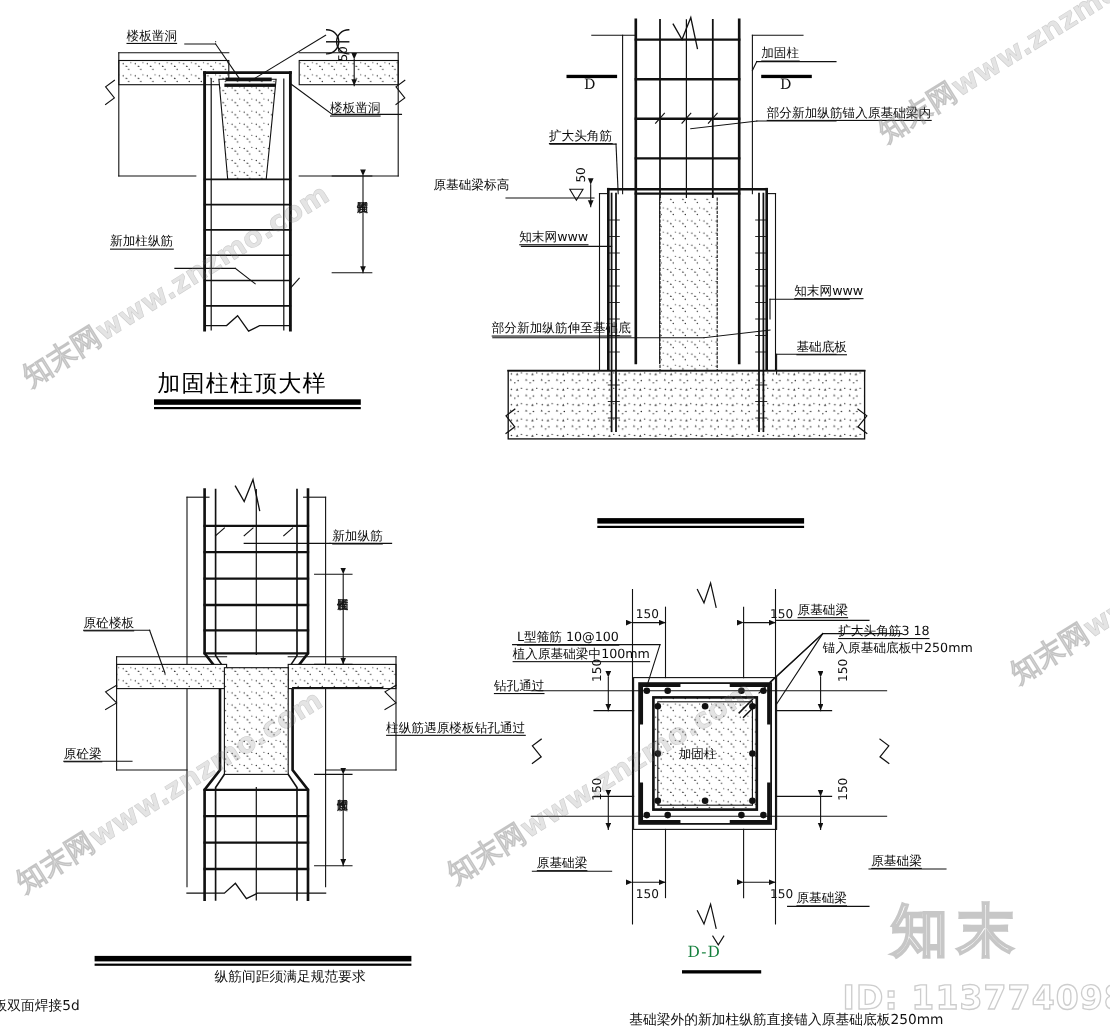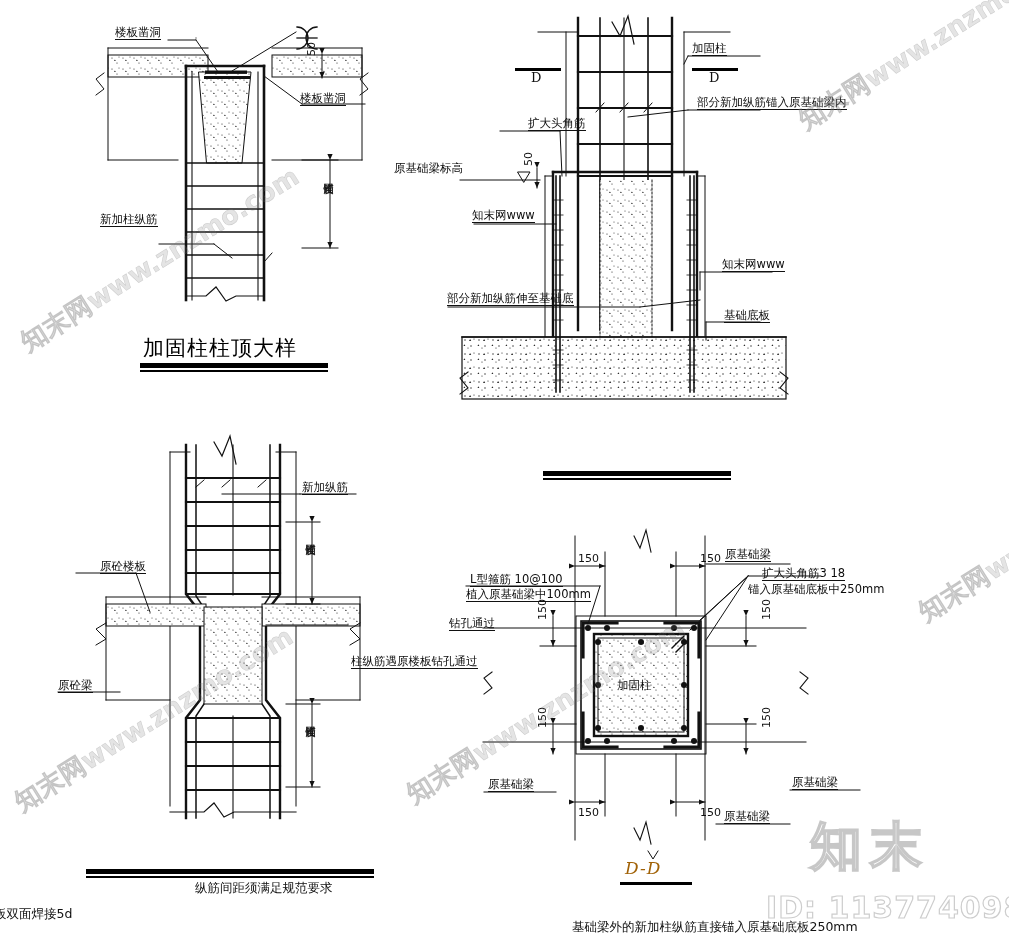--- a/index.html
+++ b/index.html
@@ -17,22 +17,22 @@
   .vtxt{position:absolute;white-space:nowrap;font-size:10.5px;color:#111;
         writing-mode:vertical-rl;letter-spacing:0px;}
   .title{position:absolute;white-space:nowrap;font-size:21px;letter-spacing:1px;
          color:#000;font-family:"DejaVu Sans","Liberation Sans",sans-serif;}
   .title-rule{position:absolute;height:5px;background:#000;}
   .title-rule2{position:absolute;height:2px;background:#000;}
   .subnote{position:absolute;white-space:nowrap;font-size:12.5px;color:#111;}
   .secmark{position:absolute;white-space:nowrap;font-size:13px;
            font-family:"DejaVu Serif","Liberation Serif",serif;color:#111;}
   .secbar{position:absolute;height:3px;background:#000;}
-  .dd{position:absolute;white-space:nowrap;font-size:17px;letter-spacing:1px;
-      font-family:"DejaVu Serif","Liberation Serif",serif;color:#a16207;font-style:italic;}
+  .dd{position:absolute;white-space:nowrap;font-size:14px;letter-spacing:1px;
+      font-family:"DejaVu Serif","Liberation Serif",serif;color:#15803d;}
 
   
   .wm-diag{position:absolute;white-space:nowrap;font-size:26px;font-weight:bold;
            color:rgba(120,120,120,0.20);transform:rotate(-32deg);
            transform-origin:left top;pointer-events:none;
            -webkit-text-stroke:0.5px rgba(120,120,120,0.30);}
   .wm-logo{position:absolute;white-space:nowrap;font-size:52px;font-weight:bold;
            color:transparent;-webkit-text-stroke:1.6px rgba(130,130,130,0.45);
            letter-spacing:8px;pointer-events:none;}
   .wm-id{position:absolute;white-space:nowrap;font-size:30px;font-weight:bold;
@@ -384,33 +384,33 @@
   <div class="lbl u" style="left:100px;top:213px;">新加柱纵筋</div>
   <div class="num" style="left:305px;top:56px;transform:rotate(-90deg);transform-origin:left top;">50</div>
   <div class="vtxt" style="left:322px;top:175px;">锚固长度</div>
 
   <div class="title" style="left:143px;top:334px;">加固柱柱顶大样</div>
   <div class="title-rule" style="left:140px;top:363px;width:188px;"></div>
   <div class="title-rule2" style="left:140px;top:370px;width:188px;"></div>
 
   <div class="lbl u" style="left:692px;top:42px;">加固柱</div>
   <div class="lbl u" style="left:697px;top:96px;">部分新加纵筋锚入原基础梁内</div>
-  <div class="lbl u" style="left:528px;top:117px;">扩大头角筋</div>
+  <div class="lbl u" style="left:499px;top:117px;">扩大头角筋</div>
   <div class="lbl" style="left:394px;top:162px;">原基础梁标高</div>
   <div class="lbl u" style="left:472px;top:209px;">知末网www</div>
   <div class="lbl u" style="left:447px;top:292px;">部分新加纵筋伸至基础底</div>
   <div class="lbl u" style="left:722px;top:258px;">知末网www</div>
   <div class="lbl u" style="left:724px;top:309px;">基础底板</div>
   <div class="num" style="left:522px;top:166px;transform:rotate(-90deg);transform-origin:left top;">50</div>
 
   <div class="title-rule" style="left:543px;top:471px;width:188px;"></div>
   <div class="title-rule2" style="left:543px;top:478px;width:188px;"></div>
 
   <div class="lbl u" style="left:302px;top:481px;">新加纵筋</div>
-  <div class="lbl u" style="left:76px;top:560px;margin-left:24px;">原砼楼板</div>
+  <div class="lbl u" style="left:76px;top:560px;">原砼楼板</div>
   <div class="lbl u" style="left:58px;top:679px;">原砼梁</div>
   <div class="lbl u" style="left:351px;top:612px;margin-top:43px;">柱纵筋遇原楼板钻孔通过</div>
   <div class="vtxt" style="left:304px;top:536px;">锚固长度</div>
   <div class="vtxt" style="left:304px;top:718px;">锚固长度</div>
 
   <div class="title-rule" style="left:86px;top:869px;width:288px;"></div>
   <div class="title-rule2" style="left:86px;top:876px;width:288px;"></div>
   <div class="subnote" style="left:195px;top:880px;">纵筋间距须满足规范要求</div>
 
   <div class="lbl u" style="left:470px;top:573px;">L型箍筋 10@100</div>

